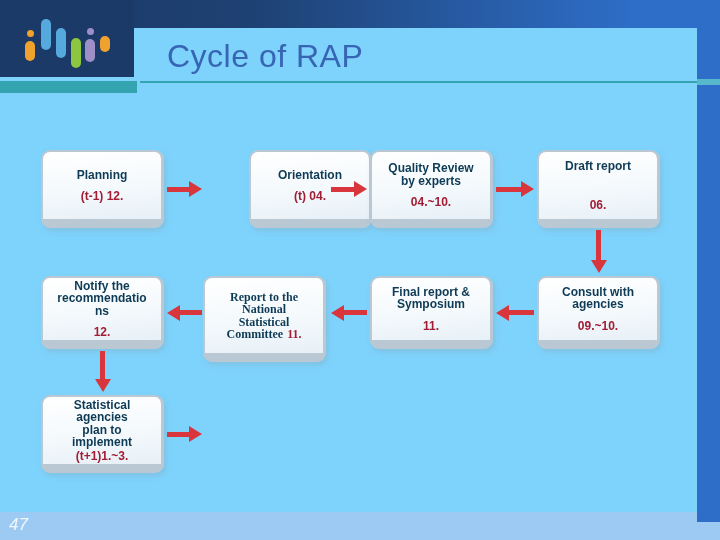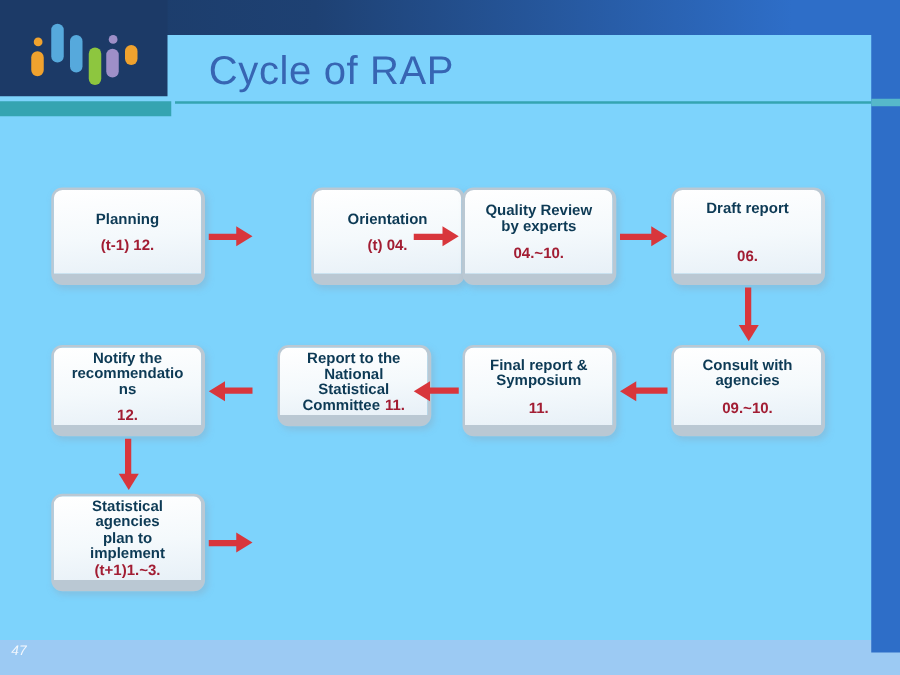--- a/index.html
+++ b/index.html
@@ -30,21 +30,21 @@
   .teal-line{position:absolute;left:140px;top:81px;width:557px;height:2px;background:var(--teal,#35a4b1);z-index:5;}
   .teal-line-right{position:absolute;left:697px;top:79px;width:23px;height:6px;background:var(--teal-light,#56b8ca);z-index:5;}
   .slide-title{
     position:absolute;left:167px;top:38px;margin:0;
     font-size:32px;font-weight:400;color:var(--title-text,#3765b3);
     letter-spacing:0.5px;white-space:nowrap;z-index:5;
   }
   
   .bottom-bar{position:absolute;left:0;top:512px;width:720px;height:28px;background:var(--bottom-bar,#9ccaf3);z-index:2;}
   .page-num{
-    position:absolute;left:9px;top:3px;font-size:11px;font-style:italic;
+    position:absolute;left:9px;top:3px;font-size:17px;font-style:italic;
     color:#f2f7fd;
   }
   
   #flow{position:absolute;left:0;top:0;width:720px;height:540px;z-index:1;}
   .fc-box{
     position:absolute;box-sizing:border-box;
     border:2px solid var(--box-border,#bac8d3);
     border-right-width:3px;border-bottom-width:9px;
     border-radius:9px;
     background:linear-gradient(175deg,#ffffff 0%,#f4f9fc 55%,#e7f0f7 100%);
@@ -102,21 +102,21 @@
       <div class="fc-box" style="left: 537px; top: 150px; width: 123px; height: 78px; justify-content: space-between;">
         <div class="fc-line"><span>Draft report</span></div>
         <div class="fc-date">06.</div>
       </div>
       <div class="fc-box" style="left: 41px; top: 276px; width: 123px; height: 73px;">
         <div class="fc-line"><span>Notify the</span></div>
         <div class="fc-line"><span>recommendatio</span></div>
         <div class="fc-line"><span>ns</span></div>
         <div class="fc-date">12.</div>
       </div>
-      <div class="fc-box" style="left: 222px; top: 276px; width: 123px; height: 65px;">
+      <div class="fc-box" style="left: 203px; top: 276px; width: 123px; height: 86px; font-family: Liberation Serif, serif;">
         <div class="fc-line"><span>Report to the</span></div>
         <div class="fc-line"><span>National</span></div>
         <div class="fc-line"><span>Statistical</span></div>
         <div class="fc-line"><span>Committee</span><span class="fc-date inline">11.</span></div>
       </div>
       <div class="fc-box" style="left: 370px; top: 276px; width: 123px; height: 73px; text-align: center;">
         <div class="fc-line"><span>Final report &amp;</span></div>
         <div class="fc-line"><span>Symposium</span></div>
         <div class="fc-date">11.</div>
       </div>

